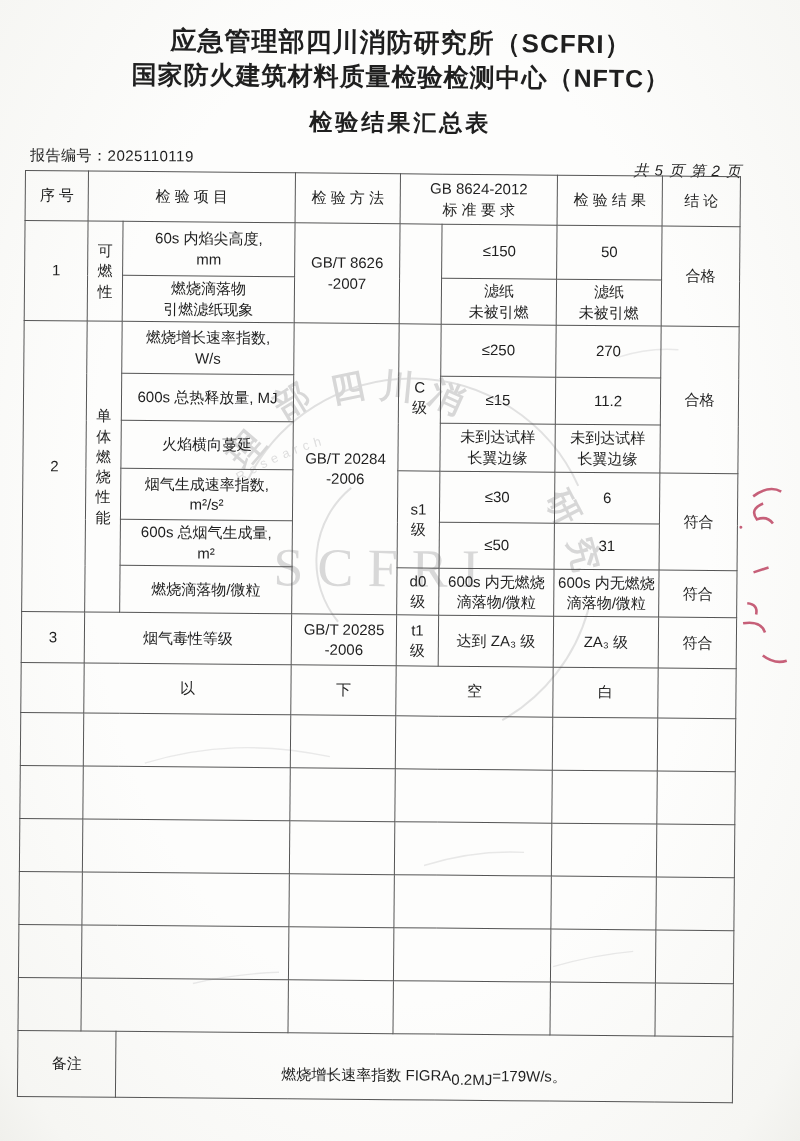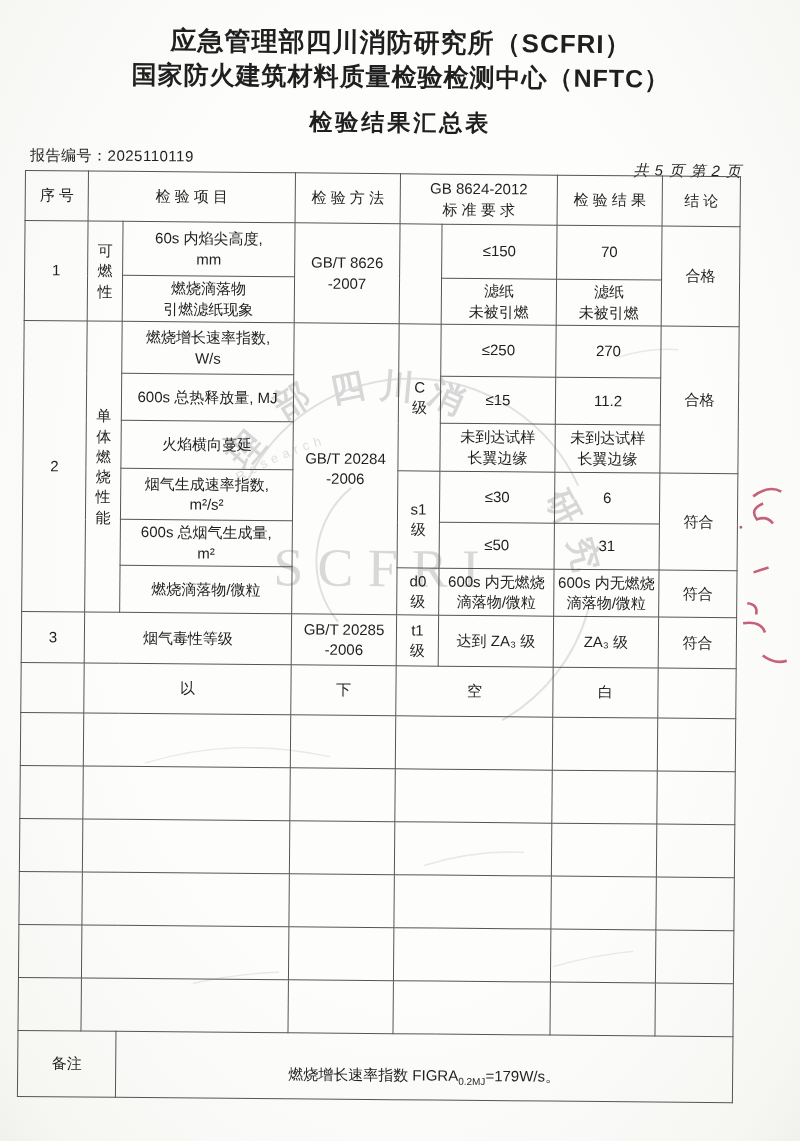--- a/index.html
+++ b/index.html
@@ -24,21 +24,21 @@
   }
   table.sum td{
     border:1px solid #555;text-align:center;vertical-align:middle;
     padding:1px 2px;font-size:15px;line-height:1.35;white-space:pre-line;
     overflow:hidden;
   }
   td.hd{font-size:16px;}
   td.cls{font-size:14px;line-height:1.3;}
   td.va-top{vertical-align:top;padding-top:9px;}
   td.remark-cell{text-align:left;padding-left:14px;white-space:normal;}
-  td.remark-cell sub{font-size:10px;}
+  td.remark-cell sub{font-size:15px;}
   td.cat{line-height:1.3;}
 </style>
 </head>
 <body>
 
 <div class="page">
   <div class="tilt">
 
     <svg class="wm" width="800" height="1141" viewBox="0 0 800 1141">
       <g fill="none" stroke="#dcdcdc" stroke-width="2" opacity="0.85">
@@ -111,21 +111,21 @@
         <td rowspan="2">1</td>
         <td rowspan="2" class="cat">可
 燃
 性</td>
         <td>60s 内焰尖高度,
 mm</td>
         <td rowspan="2">GB/T 8626
 -2007</td>
         <td rowspan="2" class="cls"></td>
         <td>≤150</td>
-        <td>70</td>
+        <td>50</td>
         <td rowspan="2">合格</td>
       </tr>
 
       <tr style="height:46px">
         <td>燃烧滴落物
 引燃滤纸现象</td>
         <td>滤纸
 未被引燃</td>
         <td>滤纸
 未被引燃</td>

